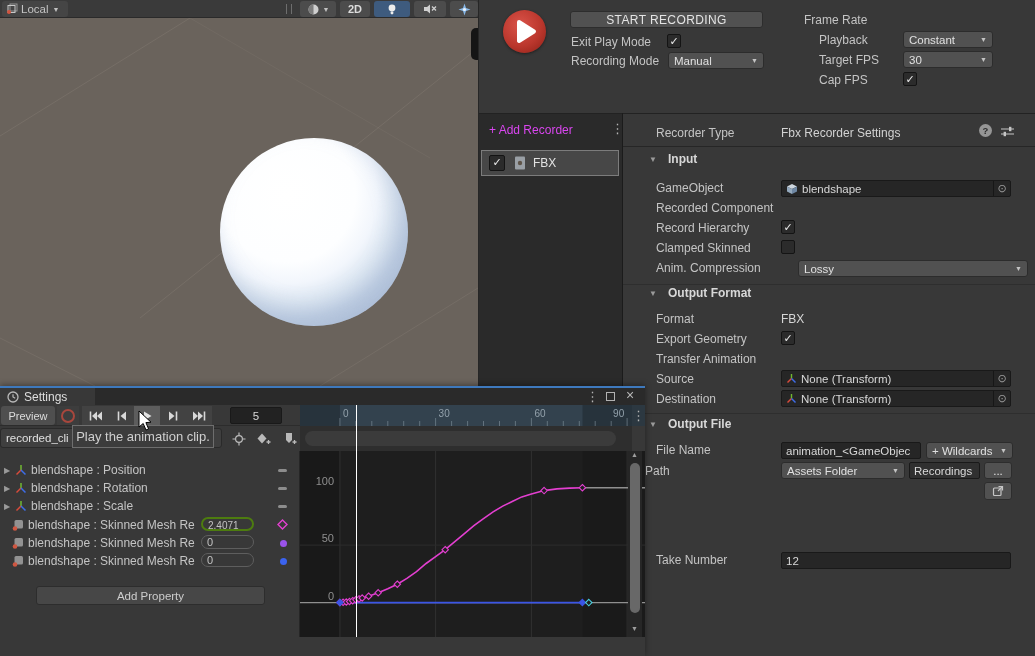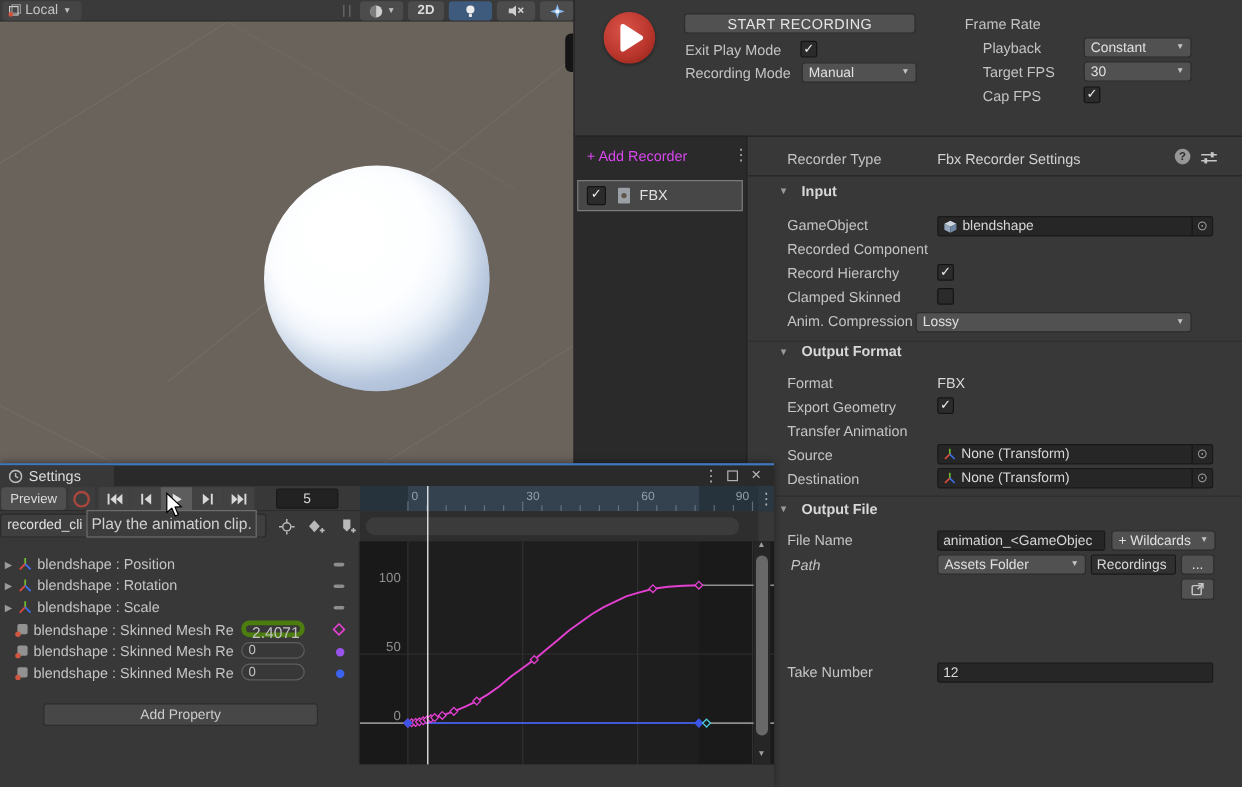--- a/index.html
+++ b/index.html
@@ -177,21 +177,21 @@
 
   <span class="abs lbl" style="left:177px;top:201px;">Recorded Component</span>
 
   <span class="abs lbl" style="left:177px;top:221px;">Record Hierarchy</span>
   <div class="abs chk" style="left:302px;top:220px;">✓</div>
 
   <span class="abs lbl" style="left:177px;top:241px;">Clamped Skinned</span>
   <div class="abs chk" style="left:302px;top:240px;"></div>
 
   <span class="abs lbl" style="left:177px;top:261px;">Anim. Compression</span>
-  <div class="abs dd" style="left:284px;top:260px;width:230px;height:17px;gap:25px;">
+  <div class="abs dd" style="left:319px;top:260px;width:230px;height:17px;gap:25px;">
     <span>Lossy</span>
       <span class="arr">▼</span>
   </div>
 
   <div class="abs" style="left:144px;top:284px;width:413px;height:1px;background:#2e2e2e;"></div>
   <span class="abs fold" style="left:170px;top:289px;">▼</span>
   <span class="abs hdr" style="left:189px;top:286px;">Output Format</span>
 
   <span class="abs lbl" style="left:177px;top:312px;">Format</span>
   <span class="abs lbl" style="left:302px;top:312px;color:#d6d6d6;">FBX</span>
@@ -233,21 +233,21 @@
 
   <span class="abs lbl" style="left:177px;top:443px;">File Name</span>
   <div class="abs field" style="left:302px;top:442px;width:140px;height:17px;">
     <span>animation_&lt;GameObjec</span>
   </div>
   <div class="abs dd" style="left:447px;top:442px;width:87px;height:17px;">
     <span>+ Wildcards</span>
       <span class="arr">▼</span>
   </div>
 
-  <span class="abs lbl" style="left:180px;top:464px;font-style:italic;">Path</span>
+  <span class="abs lbl" style="left:166px;top:464px;">Path</span>
   <div class="abs dd" style="left:302px;top:462px;width:124px;height:17px;">
     <span>Assets Folder</span>
       <span class="arr">▼</span>
   </div>
   <div class="abs field" style="left:430px;top:462px;width:71px;height:17px;background:#303030;">
     <span>Recordings</span>
   </div>
   <div class="abs btn" style="left:505px;top:462px;width:28px;height:17px;">
     <span>...</span>
   </div>
@@ -427,21 +427,21 @@
     </div>
 
     <div class="abs" style="left:0;top:65px;width:300px;height:18px;">
       <span class="abs" style="left:12px;top:3px;display:inline-flex;">
           <svg width="12" height="12" viewBox="0 0 12 12">
             <rect x="2.5" y="1" width="8.5" height="8.5" rx="1.5" fill="#929292"></rect>
             <circle cx="3" cy="9.5" r="2.3" fill="#cf5742"></circle>
           </svg>
         </span>
       <span class="abs lbl" style="left:28px;top:2px;width:172px;overflow:hidden;">blendshape : Skinned Mesh Re</span>
-      <div class="abs" style="left:201px;top:1px;width:53px;height:14px;border:4px solid #4d7c0f;border-radius:7px;font-size:13px;color:#c2c2c2;padding-left:5px;line-height:13px;">
+      <div class="abs" style="left:201px;top:1px;width:53px;height:14px;border:2px solid #4d7c0f;border-radius:7px;font-size:10px;color:#c2c2c2;padding-left:5px;line-height:13px;">
         <span>2.4071</span>
       </div>
       <svg class="abs" style="left:277px;top:3px;" width="11" height="11" viewBox="0 0 11 11">
           <path d="M5.5,1 L10,5.5 L5.5,10 L1,5.5 Z" fill="#383838" stroke="#e33fd0" stroke-width="1.4"></path>
         </svg>
     </div>
 
     <div class="abs" style="left:0;top:83px;width:300px;height:18px;">
       <span class="abs" style="left:12px;top:3px;display:inline-flex;">
           <svg width="12" height="12" viewBox="0 0 12 12">

